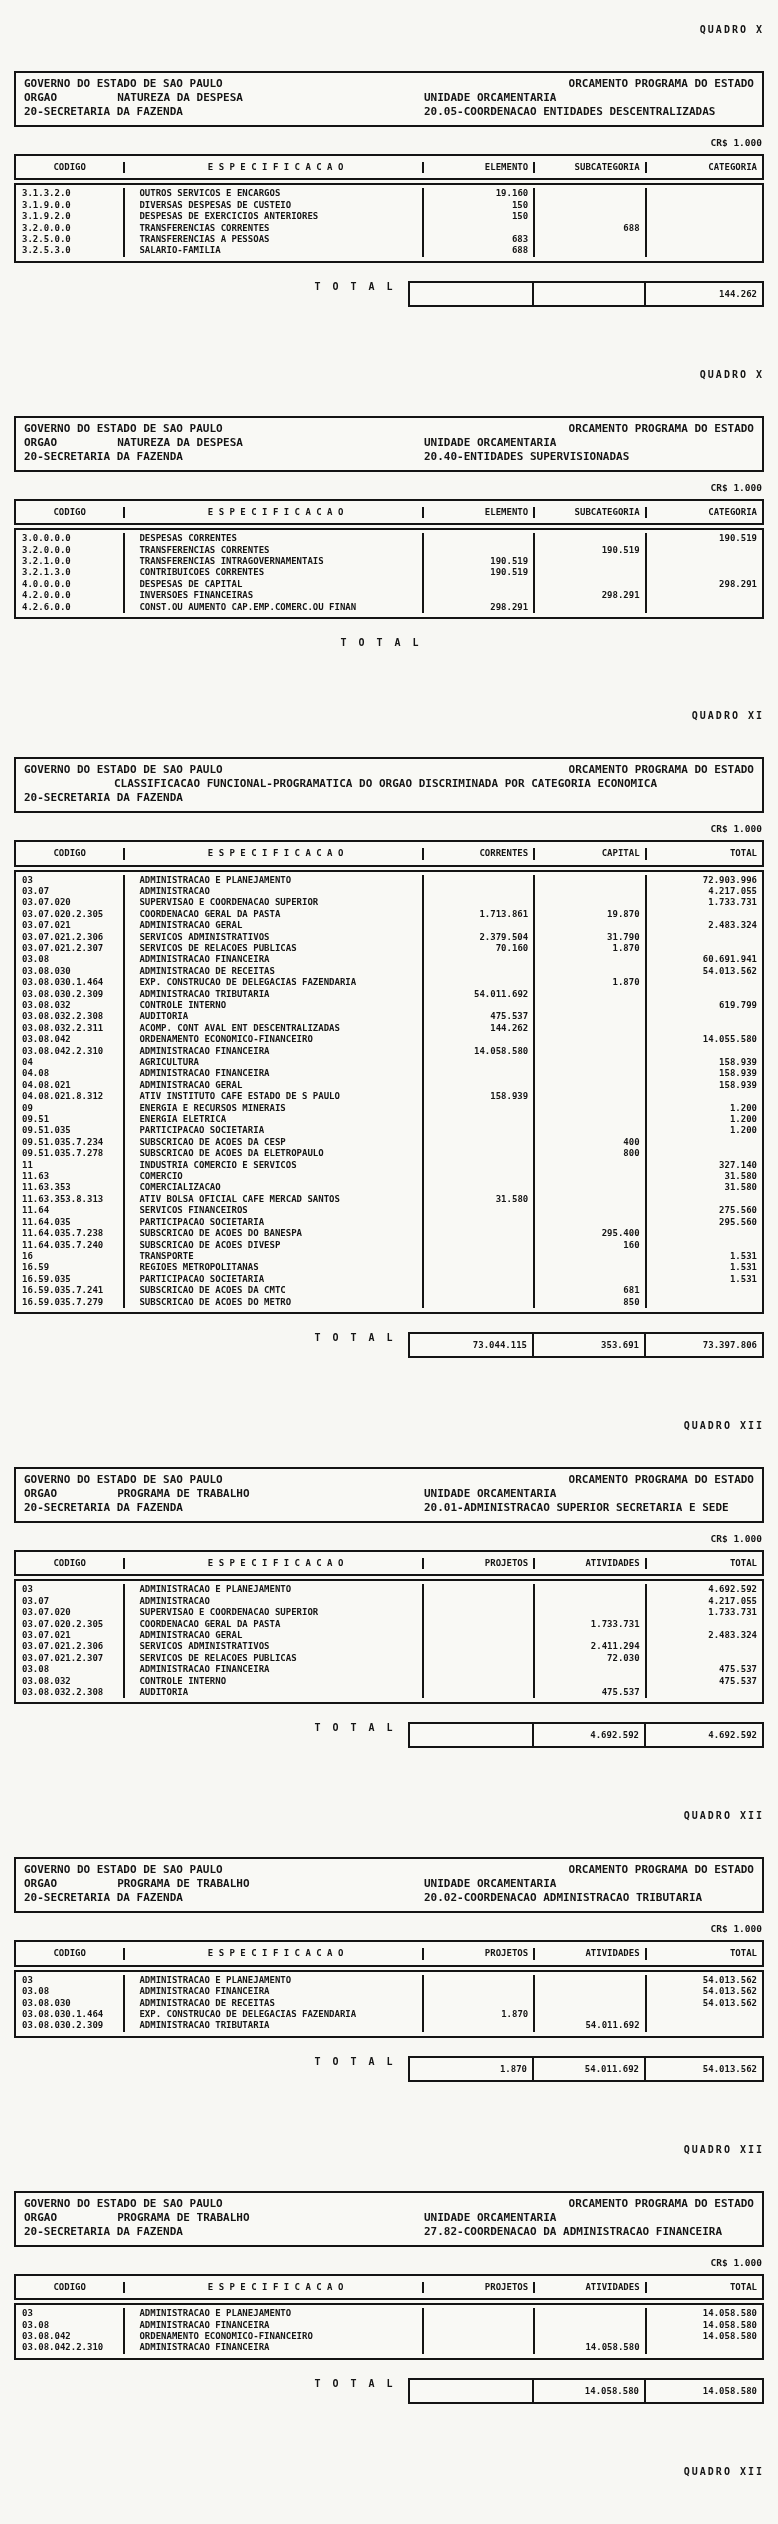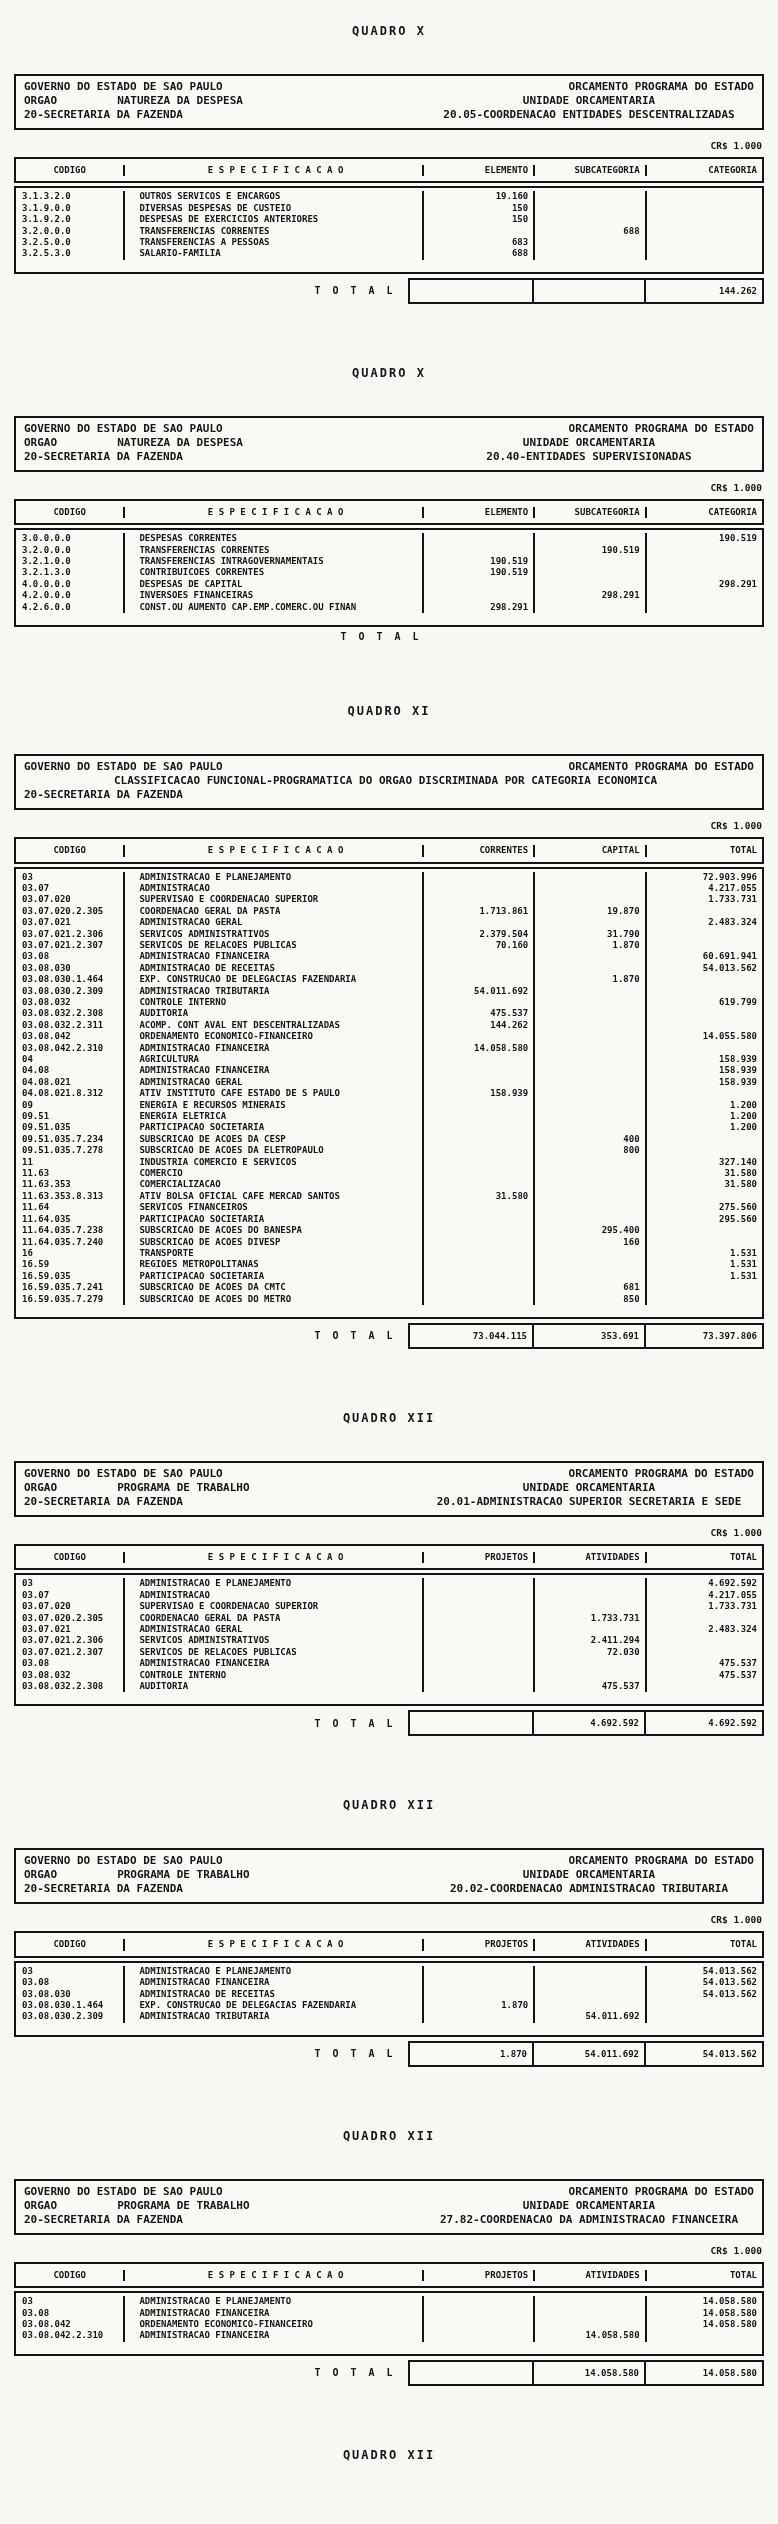--- a/index.html
+++ b/index.html
@@ -13,68 +13,67 @@
     min-height:2524px;
     margin:0 auto;
     background:#f7f7f3;
     color:#151515;
     font-weight:bold;
     box-sizing:border-box;
     padding:10px 14px 30px 14px;
   }
   .section{margin-bottom:62px;}
   .quadro-title{
-    text-align:center;
-    font-size:12px;
+    text-align:right;
+    font-size:10px;
     letter-spacing:2px;
     margin:14px 0 36px 0;
   }
   .doc-header{
     border:2px solid #141414;
     padding:4px 8px 6px 8px;
     font-size:11px;
     line-height:14px;
     background:#f9f9f5;
   }
   .hdr-line{display:flex;justify-content:space-between;white-space:pre;}
   .hdr-left{flex:0 0 auto;}
   .hdr-mid{flex:1 1 auto;padding-left:60px;}
-  .hdr-right{flex:0 0 auto;text-align:center;width:330px;margin-left:24px;}
+  .hdr-right{flex:0 0 auto;text-align:left;width:330px;margin-left:24px;}
   .hdr-subtitle{padding-left:90px;}
   .currency-note{
     text-align:right;
     font-size:9.5px;
     margin:10px 2px 6px 0;
   }
   .budget-table{
     font-size:9px;
     line-height:11.4px;
     border-radius:18px;
   }
   .tbl-head,.tbl-body{
     border:2px solid #141414;
     display:block;
     background:#f9f9f5;
   }
   .tbl-head{margin-bottom:3px;}
   .tr{display:flex;align-items:stretch;}
   .tbl-head .tr{padding:6px 0 5px 0;}
-  .tbl-body{padding:3px 0 12px 0;}
+  .tbl-body{padding:3px 0 4px 0;}
   .c{box-sizing:border-box;white-space:pre;overflow:hidden;}
   .c-codigo{width:110px;padding-left:6px;border-right:2px solid #141414;}
   .c-espec{width:300px;padding-left:14px;border-right:2px solid #141414;}
   .c-n1{width:112px;text-align:right;padding-right:5px;border-right:2px solid #141414;}
   .c-n2{width:112px;text-align:right;padding-right:5px;border-right:2px solid #141414;}
   .c-n3{width:116px;text-align:right;padding-right:5px;}
   .tbl-head .c-codigo{text-align:center;padding-left:0;}
   .tbl-head .c-espec{text-align:center;padding-left:4px;}
   .total-row{
     display:flex;
-    align-items:center;
-    margin-top:4px;
+    margin-top:18px;
     font-size:9px;
   }
   .total-spacer{width:310px;}
   .total-label{
     width:114px;
     text-align:center;
     font-size:10px;
     letter-spacing:3px;
     white-space:pre;
   }

